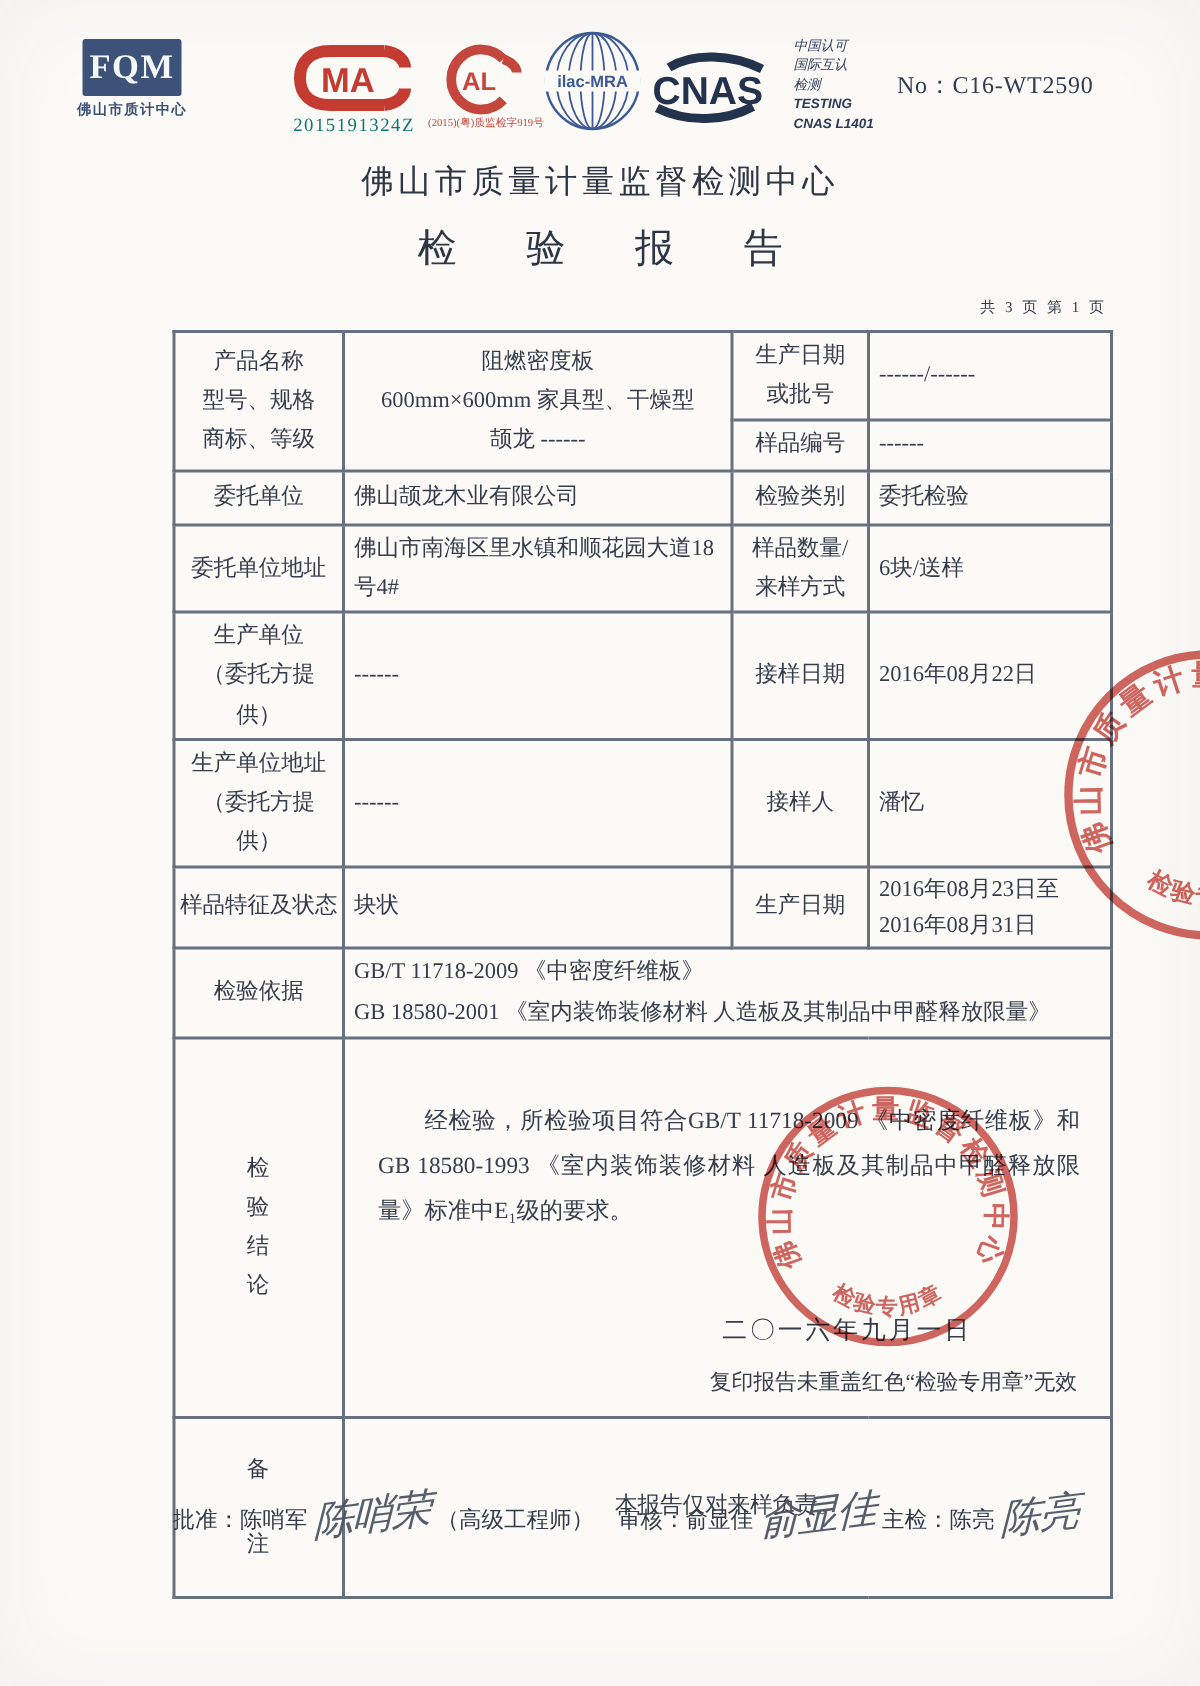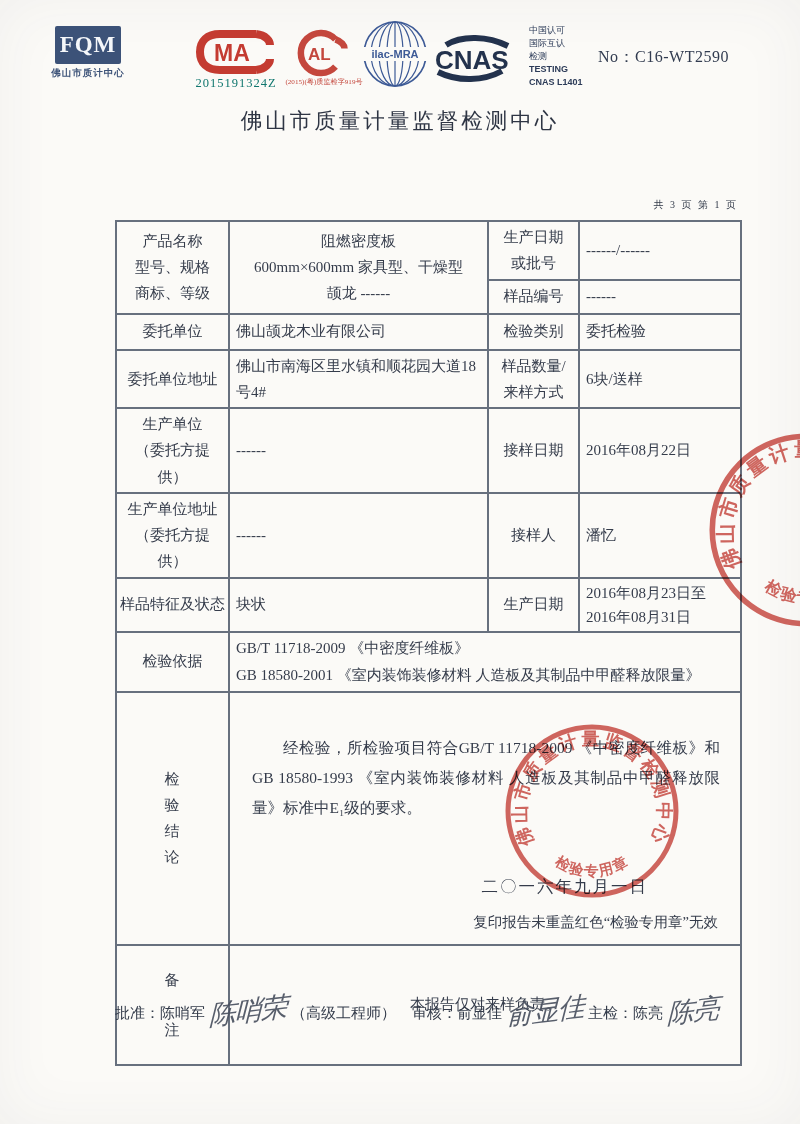--- a/index.html
+++ b/index.html
@@ -22,21 +22,21 @@
     font-size:9.5px; color:#3c5278; letter-spacing:1px; font-weight:bold;}
   .logo-cma { left:194px; top:28px; }
   .cma-number { left:190px; top:76px; width:92px; text-align:center;
     color:#0f766e; font-size:12.5px; letter-spacing:1px; font-family:"Liberation Serif",serif;}
   .logo-cal { left:292px; top:29px; }
   .cal-number { left:282px; top:77px; width:84px; text-align:center;
     color:#c4473d; font-size:7.5px; transform:scale(.95); }
   .logo-ilac { left:362px; top:20px; }
   .logo-cnas { left:430px; top:33px; }
   .cnas-caption { left:529px; top:24px; font-size:9px; line-height:1.45;
-    color:#2c3b58; font-family:"Liberation Sans",sans-serif; }
+    color:#2c3b58; font-family:"Liberation Sans",sans-serif;font-style:italic; }
   .cnas-caption .b { font-weight:bold; }
   .report-no { left:598px; top:47px; font-size:16px; color:#323c50; letter-spacing:.5px; }
 
   
   .org-title { left:0; top:106px; width:100%; text-align:center;
     font-size:21.5px; letter-spacing:3px; color:#2e3544; }
   .report-title { left:0; top:148px; width:100%; text-align:center;
     font-size:26px; color:#2e3544; letter-spacing:16px; text-indent:16px; word-spacing:8px;}
   .form-no { left:118px; top:198px; font-size:15px; color:#333b4a; }
   .page-no { right:62px; top:198px; font-size:10px; color:#333b4a; letter-spacing:2px; }
@@ -116,20 +116,21 @@
     <div>中国认可</div>
     <div>国际互认</div>
     <div>检测</div>
     <div class="b">TESTING</div>
     <div class="b">CNAS L1401</div>
   </div>
 
   <div class="abs report-no">No：C16-WT2590</div>
 
   <div class="abs org-title">佛山市质量计量监督检测中心</div>
+  <div class="abs report-title">检 验 报 告</div>
   <div class="abs page-no">共 3 页  第 1 页</div>
 
   <table class="report">
     <colgroup>
         <col style="width:113px">
         <col style="width:259px">
         <col style="width:91px">
         <col style="width:162px">
       </colgroup>
     <tbody>

